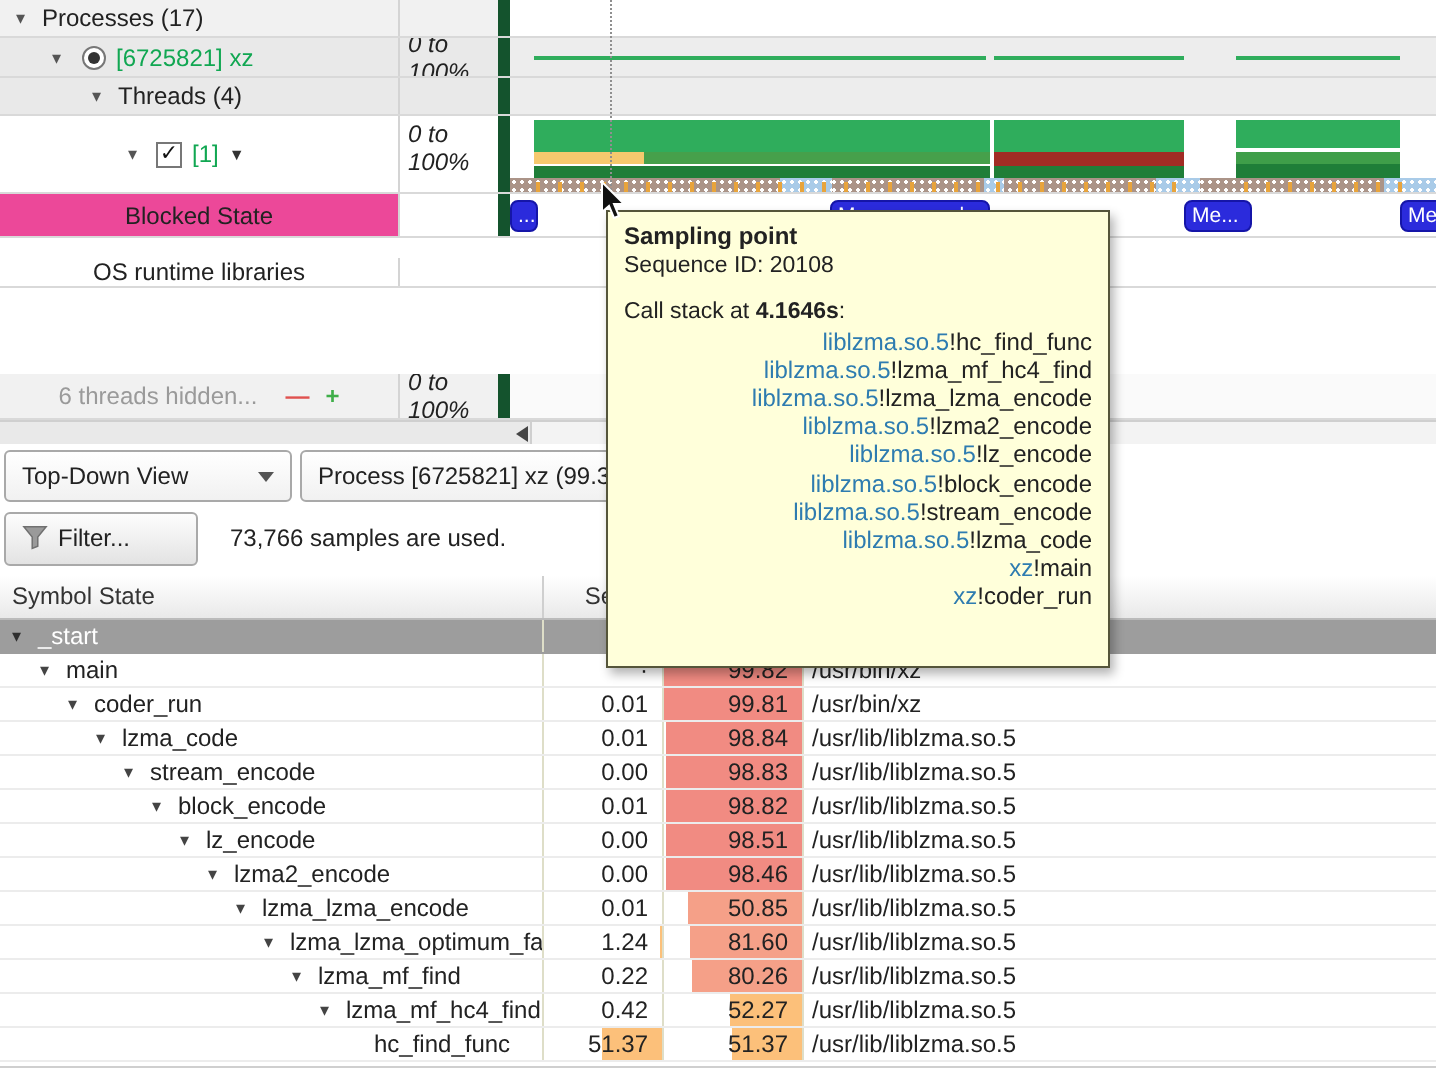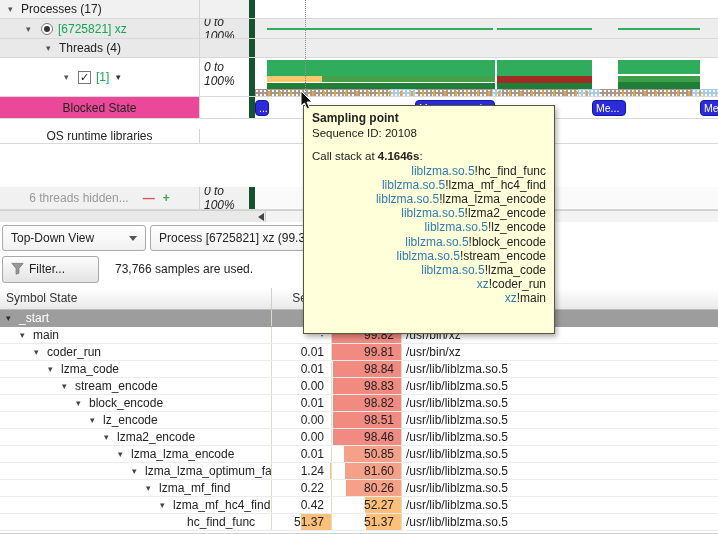--- a/index.html
+++ b/index.html
@@ -464,22 +464,22 @@
     <div><span>Call stack at </span><b>4.1646s</b><span>:</span></div>
     <div class="tt-stack">
         <div><span class="mod">liblzma.so.5</span><span>!hc_find_func</span></div>
         <div><span class="mod">liblzma.so.5</span><span>!lzma_mf_hc4_find</span></div>
         <div><span class="mod">liblzma.so.5</span><span>!lzma_lzma_encode</span></div>
         <div><span class="mod">liblzma.so.5</span><span>!lzma2_encode</span></div>
         <div><span class="mod">liblzma.so.5</span><span>!lz_encode</span></div>
         <div><span class="mod">liblzma.so.5</span><span>!block_encode</span></div>
         <div><span class="mod">liblzma.so.5</span><span>!stream_encode</span></div>
         <div><span class="mod">liblzma.so.5</span><span>!lzma_code</span></div>
+        <div><span class="mod">xz</span><span>!main</span></div>
         <div><span class="mod">xz</span><span>!coder_run</span></div>
-        <div><span class="mod">xz</span><span>!main</span></div>
         <div></div>
       </div>
   </div>
 
   <div class="cursor">
     <svg width="14" height="20" viewBox="0 0 14 20">
         <path d="M1 0 L1 15 L4.5 12 L7 18 L9.5 17 L7 11 L12 11 Z" fill="#111" stroke="#fff" stroke-width="1"></path>
       </svg>
   </div>
 

